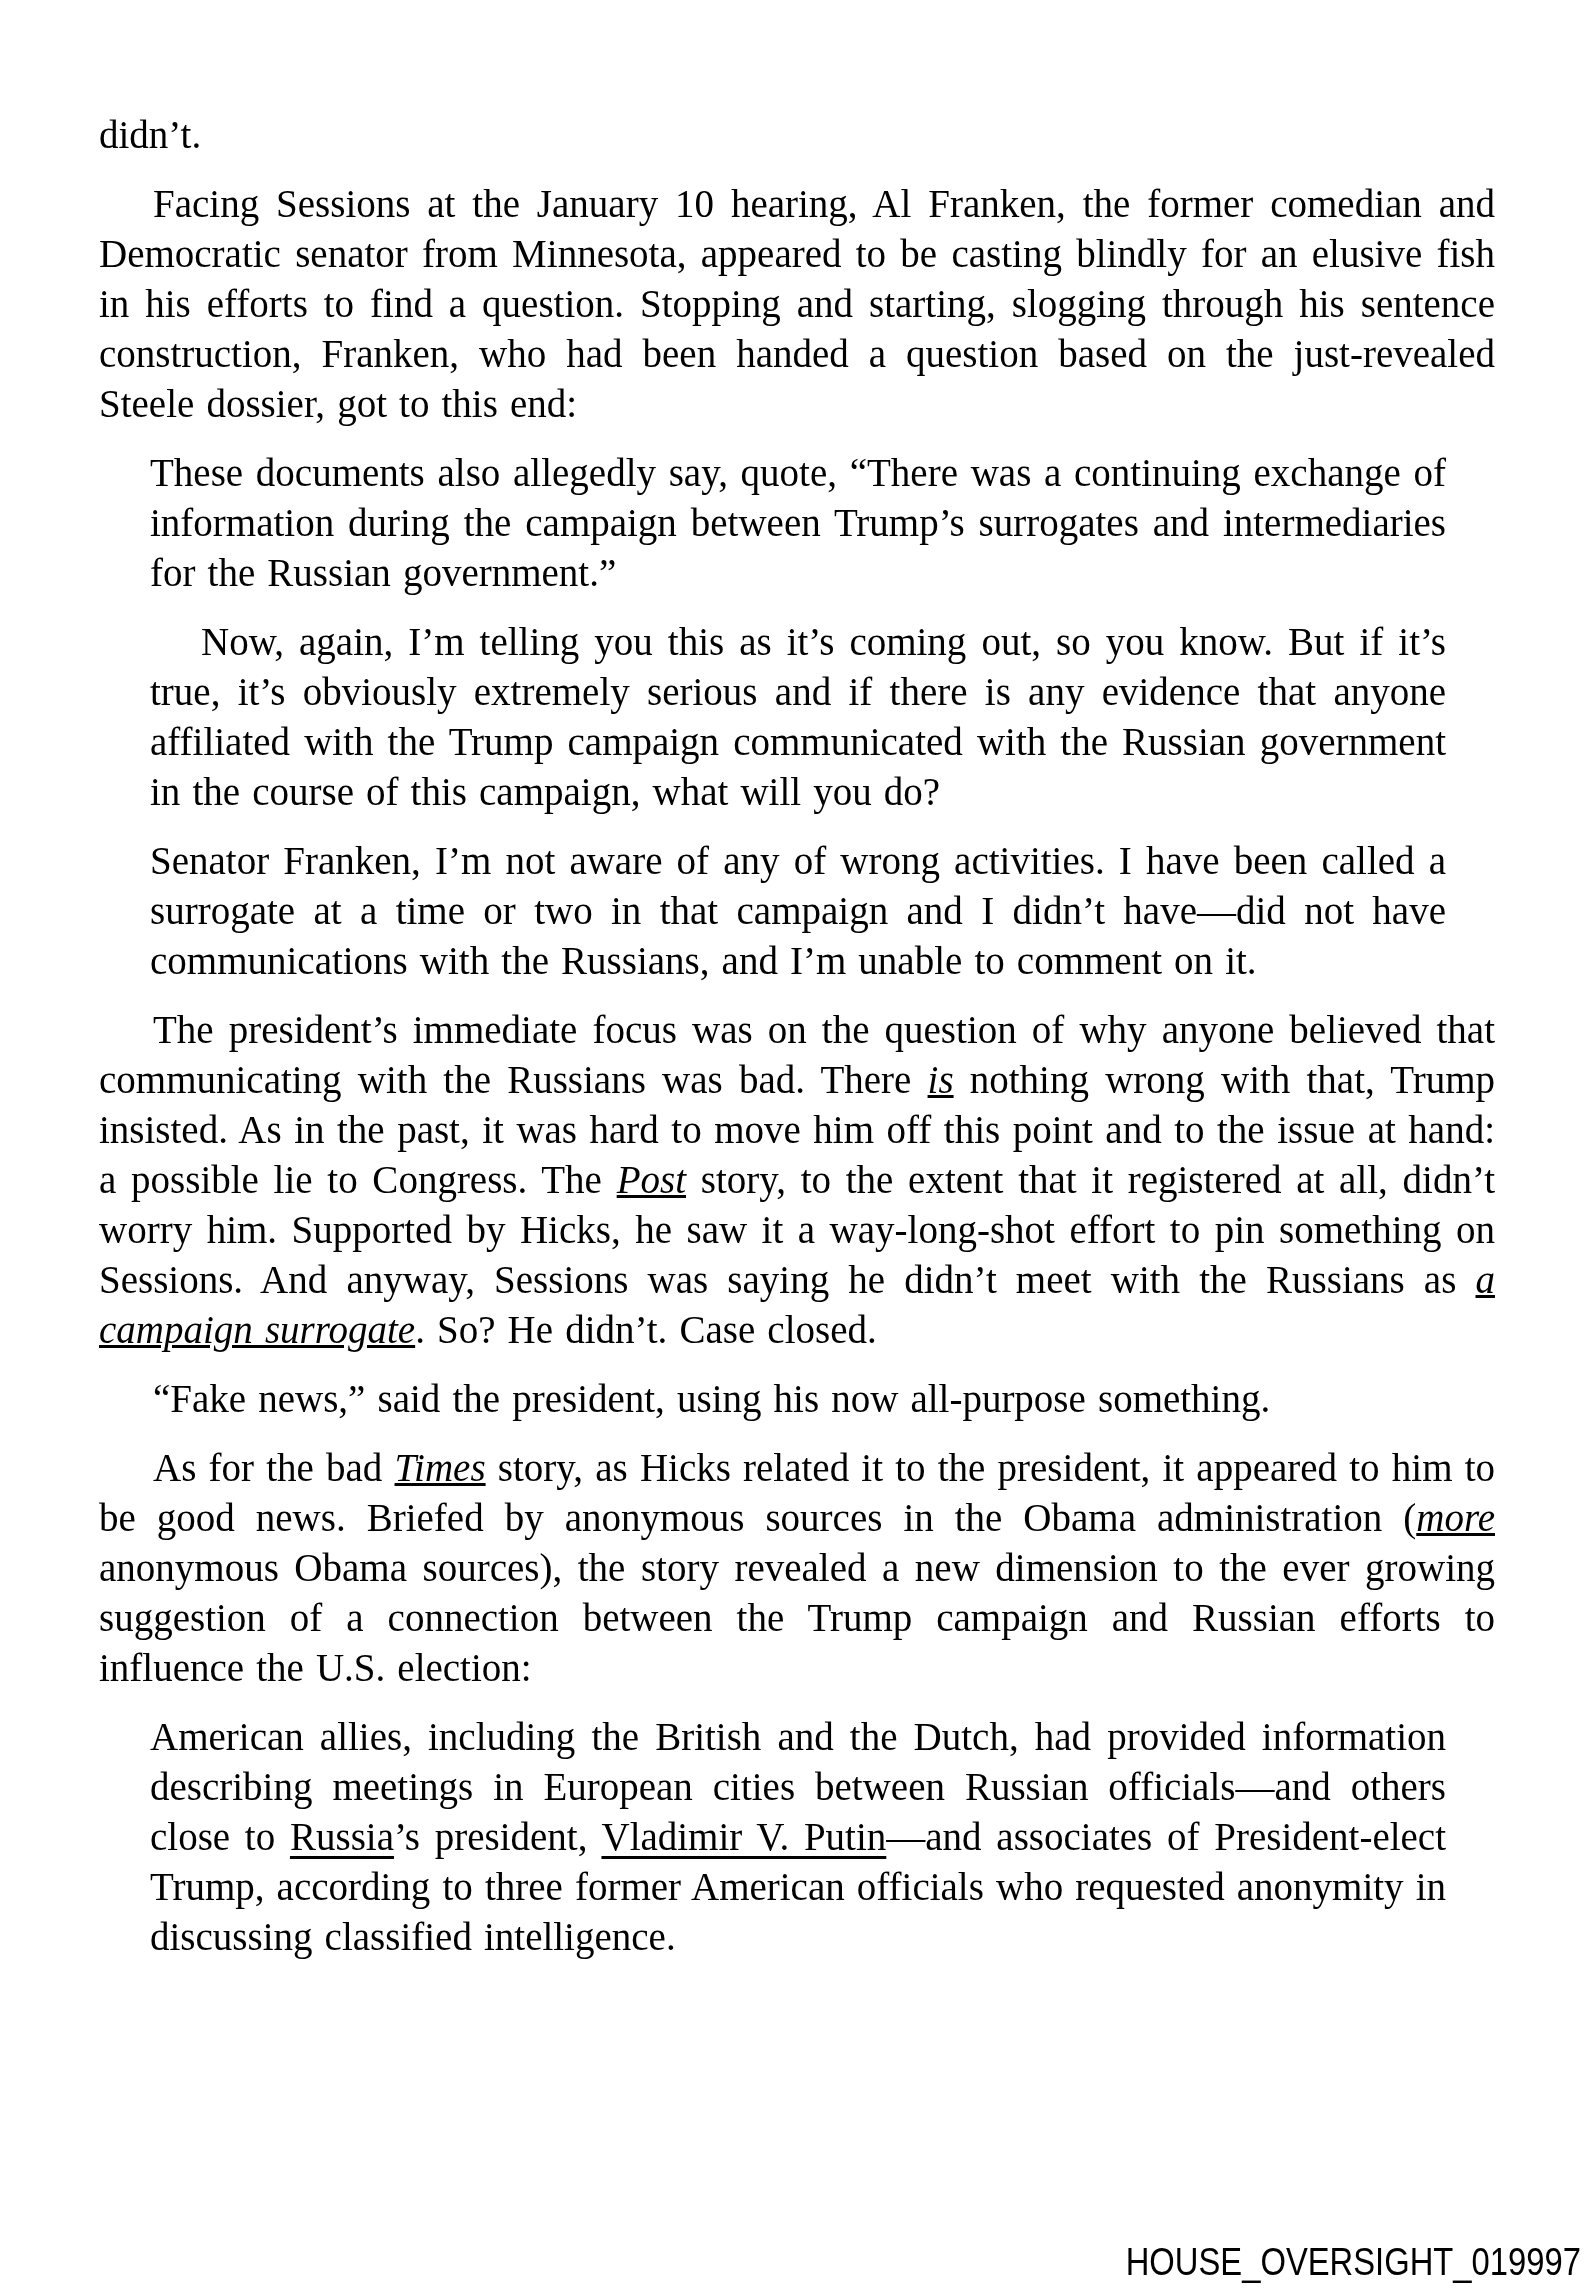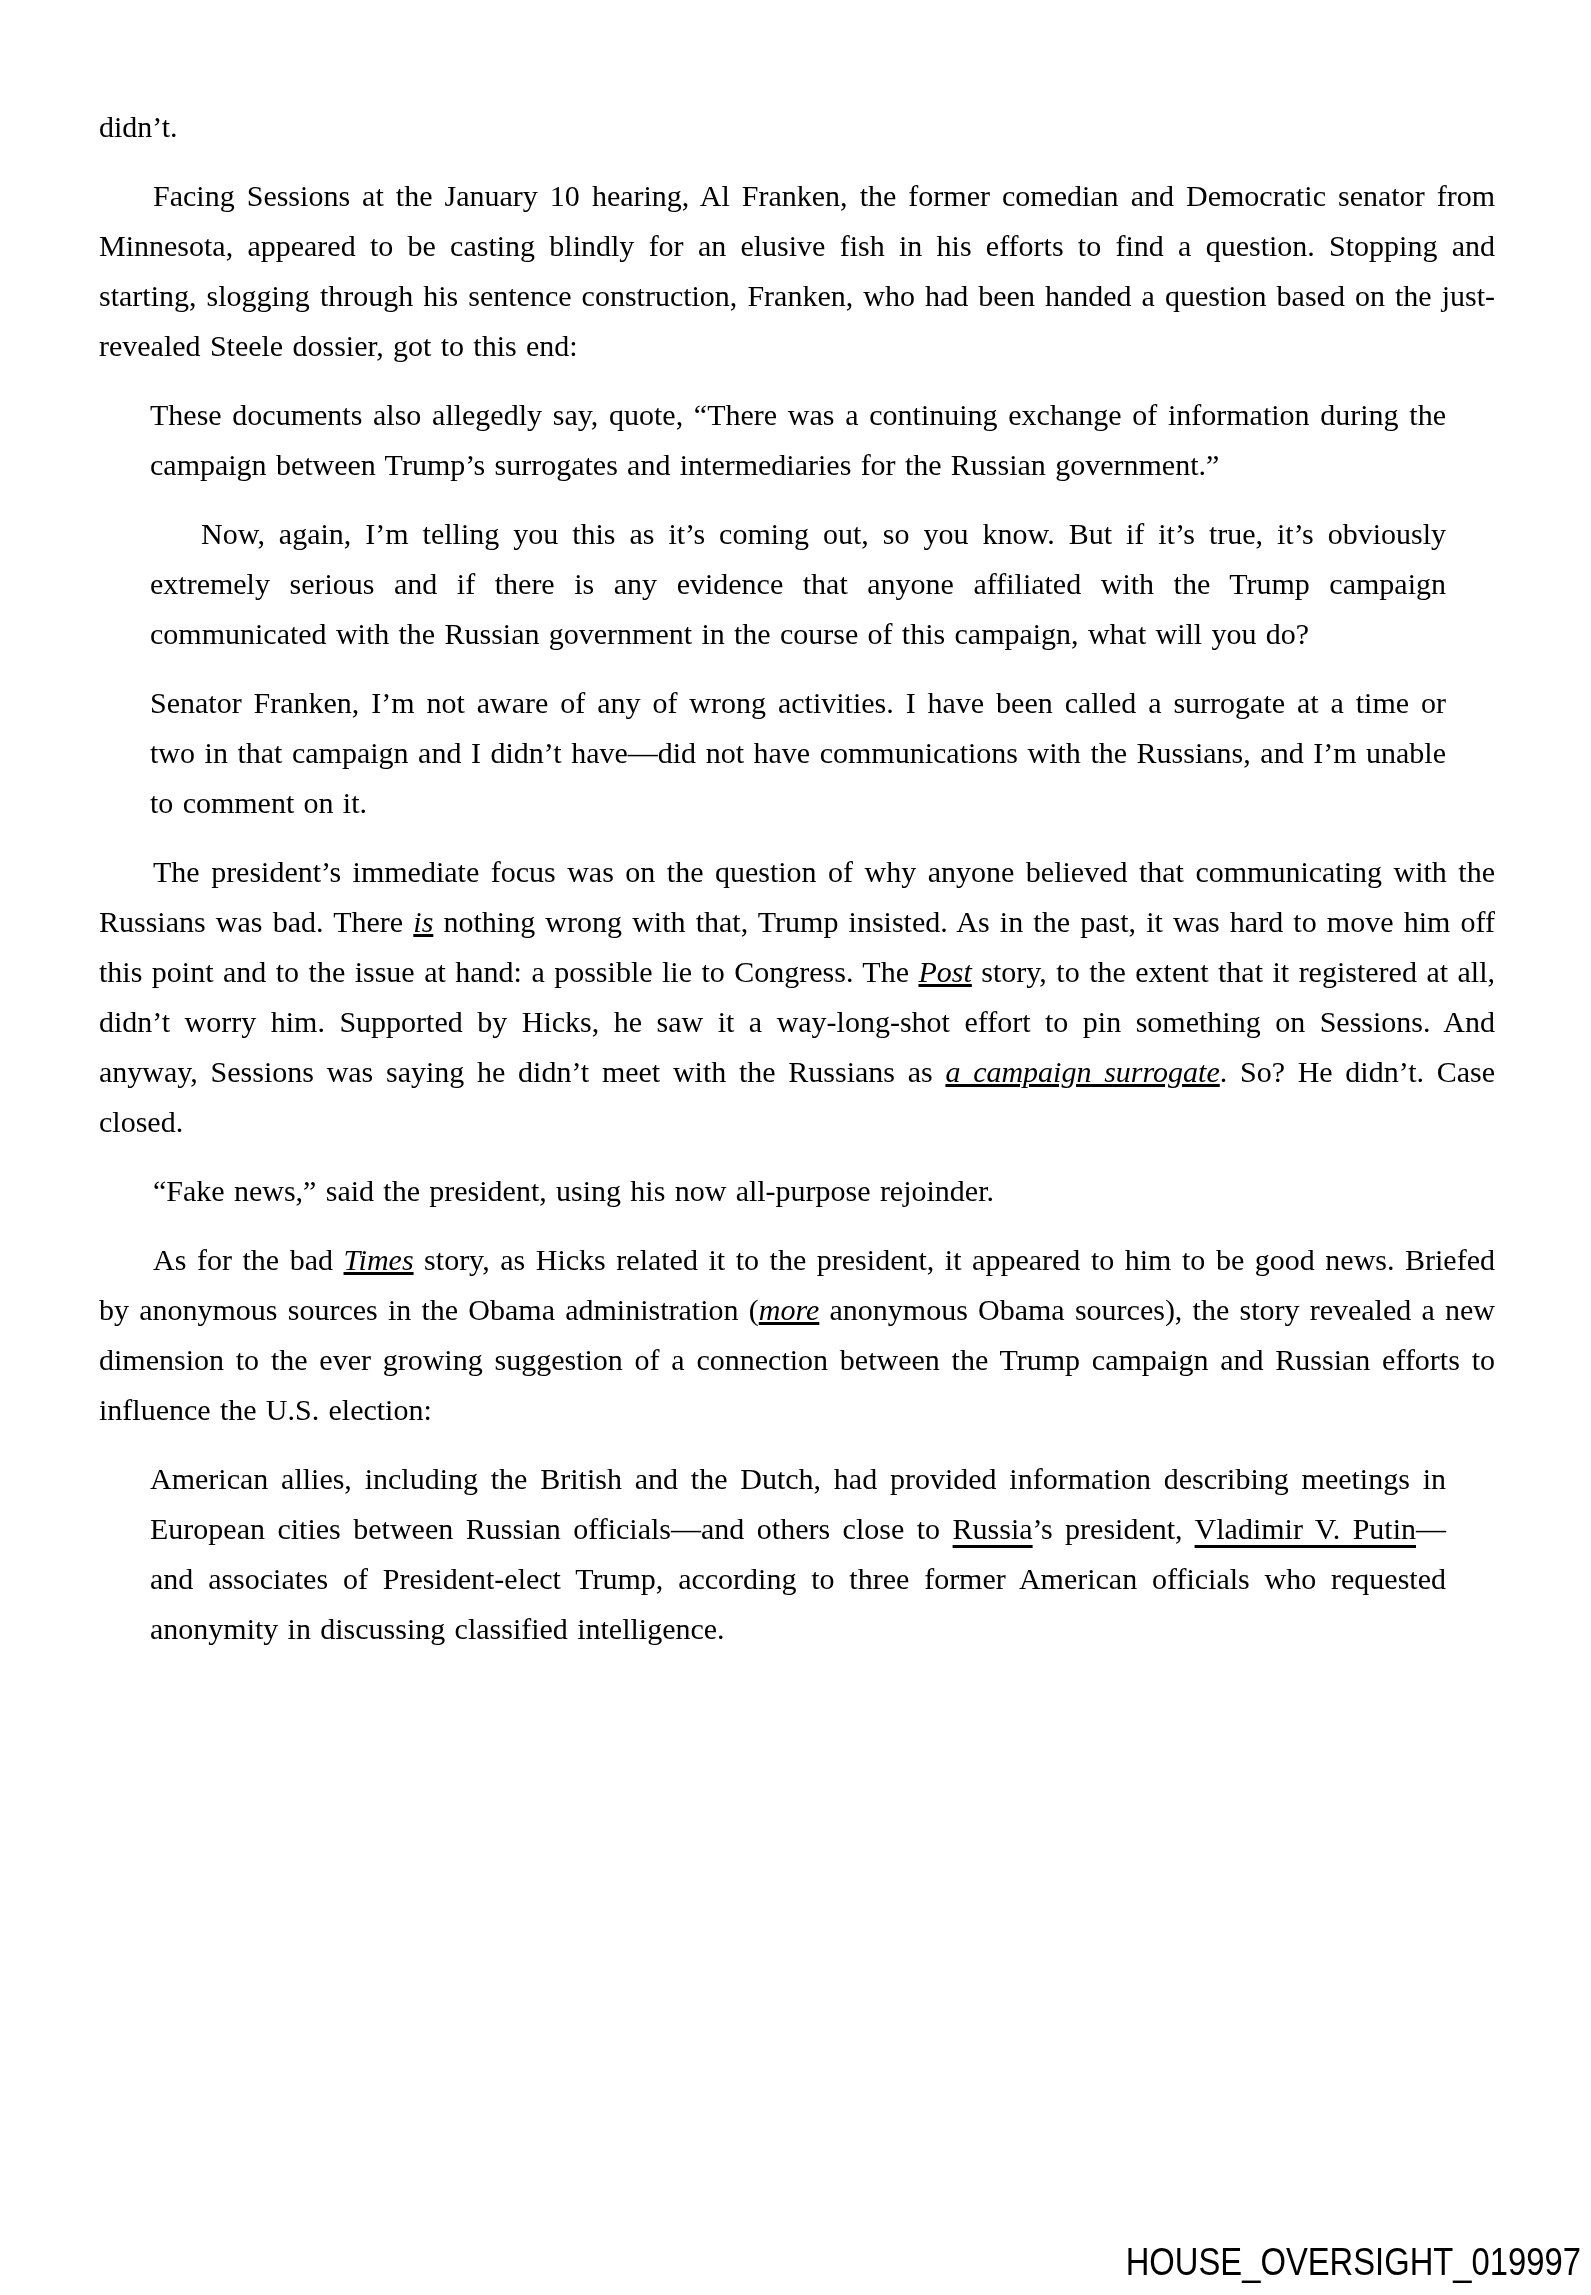--- a/index.html
+++ b/index.html
@@ -16,22 +16,22 @@
     font-family: "Liberation Serif", "DejaVu Serif", serif;
     color: #000000;
   }
   .text-column {
     position: absolute;
     left: 99px;
     top: 98px;
     width: 1396px;
   }
   .text-column p {
-    margin: 4px 0 19px 0;
-    font-size: 30px;
+    margin: 12px 0 19px 0;
+    font-size: 39px;
     line-height: 50px;
     text-align: justify;
     text-justify: inter-word;
     word-spacing: 0.06em;
   }
   .text-column p.indent {
     text-indent: 54px;
   }
   .text-column p.quote {
     margin-left: 51px;
@@ -64,19 +64,19 @@
 <body>
 
 <div class="page">
   <div class="text-column">
       <p class="para"><span>didn’t.</span></p>
       <p class="para indent"><span>Facing Sessions at the January 10 hearing, Al Franken, the former comedian and Democratic senator from Minnesota, appeared to be casting blindly for an elusive fish in his efforts to find a question. Stopping and starting, slogging through his sentence construction, Franken, who had been handed a question based on the just-revealed Steele dossier, got to this end:</span></p>
       <p class="quote"><span>These documents also allegedly say, quote, “There was a continuing exchange of information during the campaign between Trump’s surrogates and intermediaries for the Russian government.”</span></p>
       <p class="quote indent"><span>Now, again, I’m telling you this as it’s coming out, so you know. But if it’s true, it’s obviously extremely serious and if there is any evidence that anyone affiliated with the Trump campaign communicated with the Russian government in the course of this campaign, what will you do?</span></p>
       <p class="quote"><span>Senator Franken, I’m not aware of any of wrong activities. I have been called a surrogate at a time or two in that campaign and I didn’t have—did not have communications with the Russians, and I’m unable to comment on it.</span></p>
       <p class="para indent"><span>The president’s immediate focus was on the question of why anyone believed that communicating with the Russians was bad. There </span><span class="it">is</span><span> nothing wrong with that, Trump insisted. As in the past, it was hard to move him off this point and to the issue at hand: a possible lie to Congress. The </span><span class="it">Post</span><span> story, to the extent that it registered at all, didn’t worry him. Supported by Hicks, he saw it a way-long-shot effort to pin something on Sessions. And anyway, Sessions was saying he didn’t meet with the Russians as </span><span class="it">a campaign surrogate</span><span>. So? He didn’t. Case closed.</span></p>
-      <p class="para indent"><span>“Fake news,” said the president, using his now all-purpose rejoinder.</span></p>
+      <p class="para indent"><span>“Fake news,” said the president, using his now all-purpose something.</span></p>
       <p class="para indent"><span>As for the bad </span><span class="it">Times</span><span> story, as Hicks related it to the president, it appeared to him to be good news. Briefed by anonymous sources in the Obama administration (</span><span class="it">more</span><span> anonymous Obama sources), the story revealed a new dimension to the ever growing suggestion of a connection between the Trump campaign and Russian efforts to influence the U.S. election:</span></p>
       <p class="quote"><span>American allies, including the British and the Dutch, had provided information describing meetings in European cities between Russian officials—and others close to </span><span class="ul">Russia</span><span>’s president, </span><span class="ul">Vladimir V. Putin</span><span>—and associates of President-elect Trump, according to three former American officials who requested anonymity in discussing classified intelligence.</span></p>
     </div>
   <div class="watermark">HOUSE_OVERSIGHT_019997</div>
 </div>
 
 
 </body></html>

